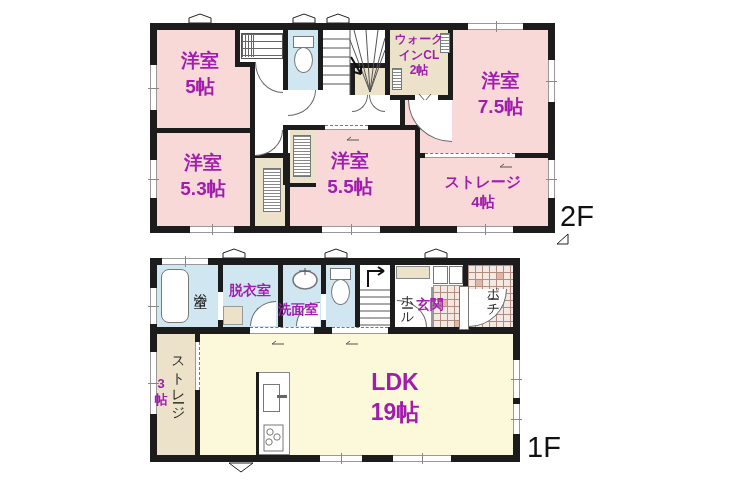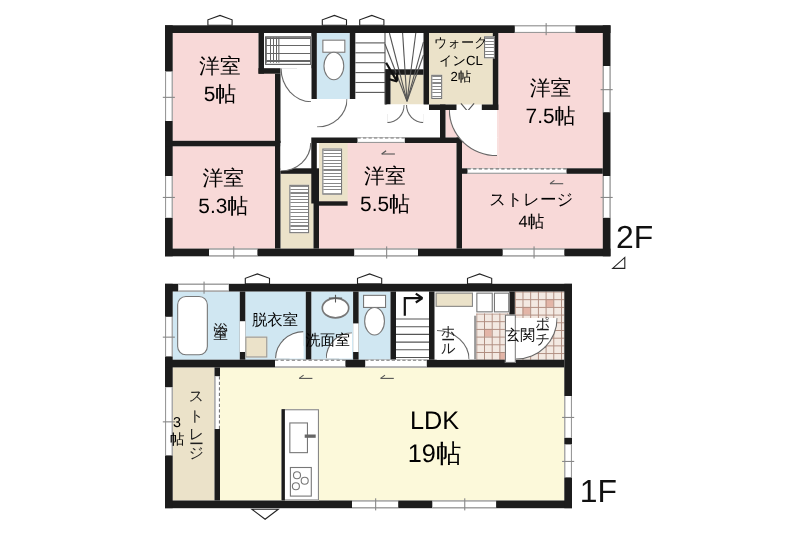--- a/index.html
+++ b/index.html
@@ -34,21 +34,21 @@
   .arc-bl{border-left:1.5px solid #666;border-bottom:1.5px solid #666;border-radius:0 0 0 100%;}
   .arc-tr{border-right:1.5px solid #666;border-top:1.5px solid #666;border-radius:0 100% 0 0;}
   .arc-tl{border-left:1.5px solid #666;border-top:1.5px solid #666;border-radius:100% 0 0 0;}
   .fix{position:absolute;background:#fff;border:1.5px solid #777;box-sizing:border-box;}
   .hatch{position:absolute;box-sizing:border-box;border:1px solid #777;background-color:#fff;
          background-image:repeating-linear-gradient(180deg,#888 0 1px,transparent 1px 3px);}
   .shelf{position:absolute;box-sizing:border-box;border:1.5px solid #555;background-color:#fff;
          background-image:repeating-linear-gradient(180deg,#666 0 1px,transparent 1px 7px);}
   .shelfgrid{position:absolute;box-sizing:border-box;border-right:1px solid #666;
          background-image:repeating-linear-gradient(90deg,#666 0 1px,transparent 1px 3px);}
-  .lbl{position:absolute;white-space:pre-line;text-align:center;color:#000000;line-height:1.35;}
+  .lbl{position:absolute;white-space:pre-line;text-align:center;color:#a21caf;line-height:1.35;font-weight:bold;}
   .vlbl{position:absolute;writing-mode:vertical-rl;text-orientation:mixed;color:#1e1e1e;letter-spacing:2px;}
   .tag{position:absolute;color:#111;font-size:29px;font-weight:500;}
   svg{position:absolute;overflow:visible;}
   svg line,svg polyline{stroke:#555;stroke-width:1;fill:none;}
   svg .bold{stroke:#111;stroke-width:2;}
 </style>
 </head>
 <body>
 
 <div id="canvas">
@@ -281,21 +281,21 @@
       </svg>
     <svg style="left:344px;top:340px;" width="16" height="9" viewBox="0 0 16 9">
         <line x1="14" y1="4" x2="2" y2="4"></line>
         <line x1="2" y1="4" x2="6" y2="1"></line>
       </svg>
 
     <div class="vlbl" style="left:191px;top:283px;font-size:13.5px;">浴室</div>
     <div class="lbl" style="left:221px;top:281px;width:58px;font-size:14px;">脱衣室</div>
     <div class="lbl" style="left:272px;top:301px;width:52px;font-size:13.5px;background:rgba(255,255,255,0);">洗面室</div>
     <div class="vlbl" style="left:398px;top:286px;font-size:13px;letter-spacing:1px;">ホール</div>
-    <div class="lbl" style="left:455px;top:296px;width:36px;font-size:13.5px;">玄関</div>
+    <div class="lbl" style="left:412px;top:296px;width:36px;font-size:13.5px;">玄関</div>
     <div class="vlbl" style="left:484px;top:277px;font-size:13px;letter-spacing:1px;">ポーチ</div>
     <div class="vlbl" style="left:169px;top:347px;font-size:13.5px;letter-spacing:1px;">ストレージ</div>
     <div class="lbl" style="left:152px;top:376px;width:18px;font-size:13px;line-height:1.2;">3
 帖</div>
     <div class="lbl" style="left:330px;top:368px;width:130px;font-size:23px;line-height:1.3;">LDK
 19帖</div>
     <div class="tag" style="left:527px;top:431px;">1F</div>
   </div>
 
 </div>

